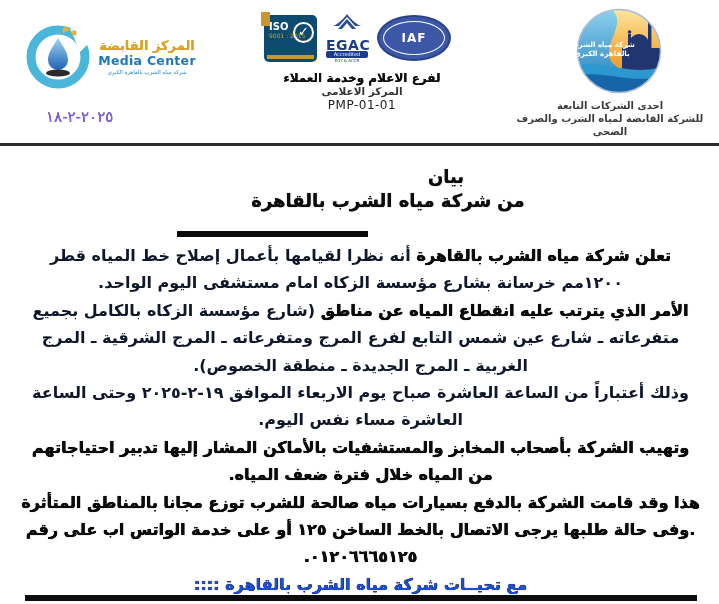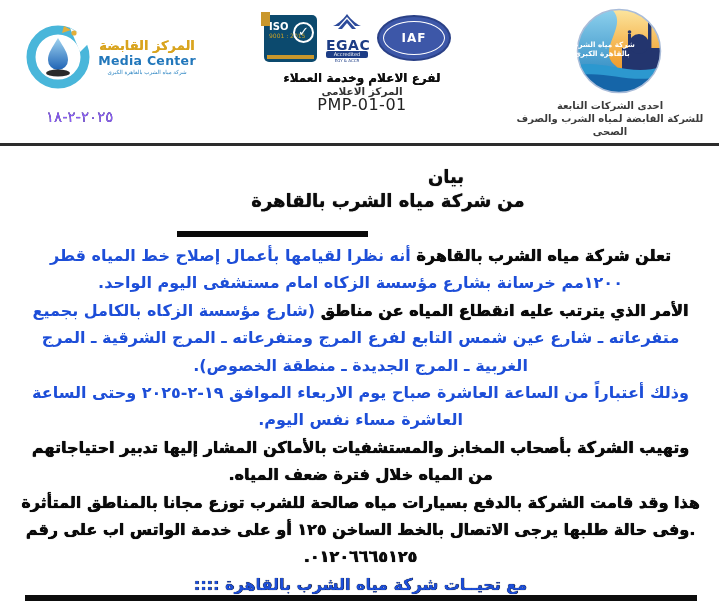--- a/index.html
+++ b/index.html
@@ -35,42 +35,42 @@
   .iaf-badge { width:74px; height:46px; background:#3d57a8; border-radius:50%;
      border:2px solid #2b4187; display:flex; align-items:center; justify-content:center; }
   .iaf-inner { width:62px; height:34px; border:1.5px solid #ffffff; border-radius:50%;
      display:flex; align-items:center; justify-content:center; }
   .iaf-label { color:#fff; font-weight:bold; font-size:12px; letter-spacing:1px; }
 
   .dept { left:268px; top:71px; width:188px; text-align:center; direction:rtl; }
   .dept-1 { font-weight:bold; font-size:12px; line-height:14px; color:#0f0f0f; text-shadow:0 0 .6px #000; }
   .dept-2 { font-size:10px; line-height:12.5px; color:#333; font-weight:bold; }
   .dept-3 { font-size:10.5px; line-height:12.5px; color:#333; font-weight:bold; }
-  .dept-code { direction:ltr; font-size:16px; line-height:14px; color:#222; letter-spacing:.5px; }
+  .dept-code { direction:ltr; font-size:12px; line-height:14px; color:#222; letter-spacing:.5px; }
 
   .company-logo { left:576px; top:8px; }
   .affiliation { left:506px; top:99px; width:208px; text-align:center; direction:rtl; }
   .affil-1 { font-size:10px; line-height:13px; font-weight:bold; color:#3b3b3b; }
   .affil-2 { font-size:10px; line-height:13px; font-weight:bold; color:#3b3b3b; }
 
   .header-divider { left:0; top:143px; width:719px; height:2.5px; background:#2c2c2c; }
 
   
   .stmt-title { top:166px; left:446px; transform:translateX(-50%); font-size:18px; font-weight:bold;
      direction:rtl; color:#0c0c0c; text-shadow:0 0 .8px #000; }
   .stmt-subtitle { top:190px; left:388px; transform:translateX(-50%); white-space:nowrap;
      font-size:18px; font-weight:bold; direction:rtl; color:#0c0c0c; text-shadow:0 0 .8px #000; }
   .title-underline { left:177px; top:231px; width:191px; height:6px; background:#0a0a0a; }
 
   
   .stmt-body { left:21px; top:242px; width:679px; direction:rtl; text-align:center;
      font-size:16px; font-weight:bold; line-height:27.4px; color:#161616; }
   .stmt-body p { margin:0; }
   .lead { text-shadow:0 0 .8px #000, .3px 0 0 #000; color:#0b0b0b; }
-  .rest { color:#1d4ed8; }
+  .rest { color:#0f172a; }
   .closing { margin-top:1px; text-shadow:0 0 .8px #000, .3px 0 0 #000; color:#1d4ed8; }
 
   .footer-bar { left:25px; top:595px; width:672px; height:5.5px; background:#0d0d0d; }
 </style>
 </head>
 <body>
 
 <div class="page">
 
   <div class="abs media-logo">

